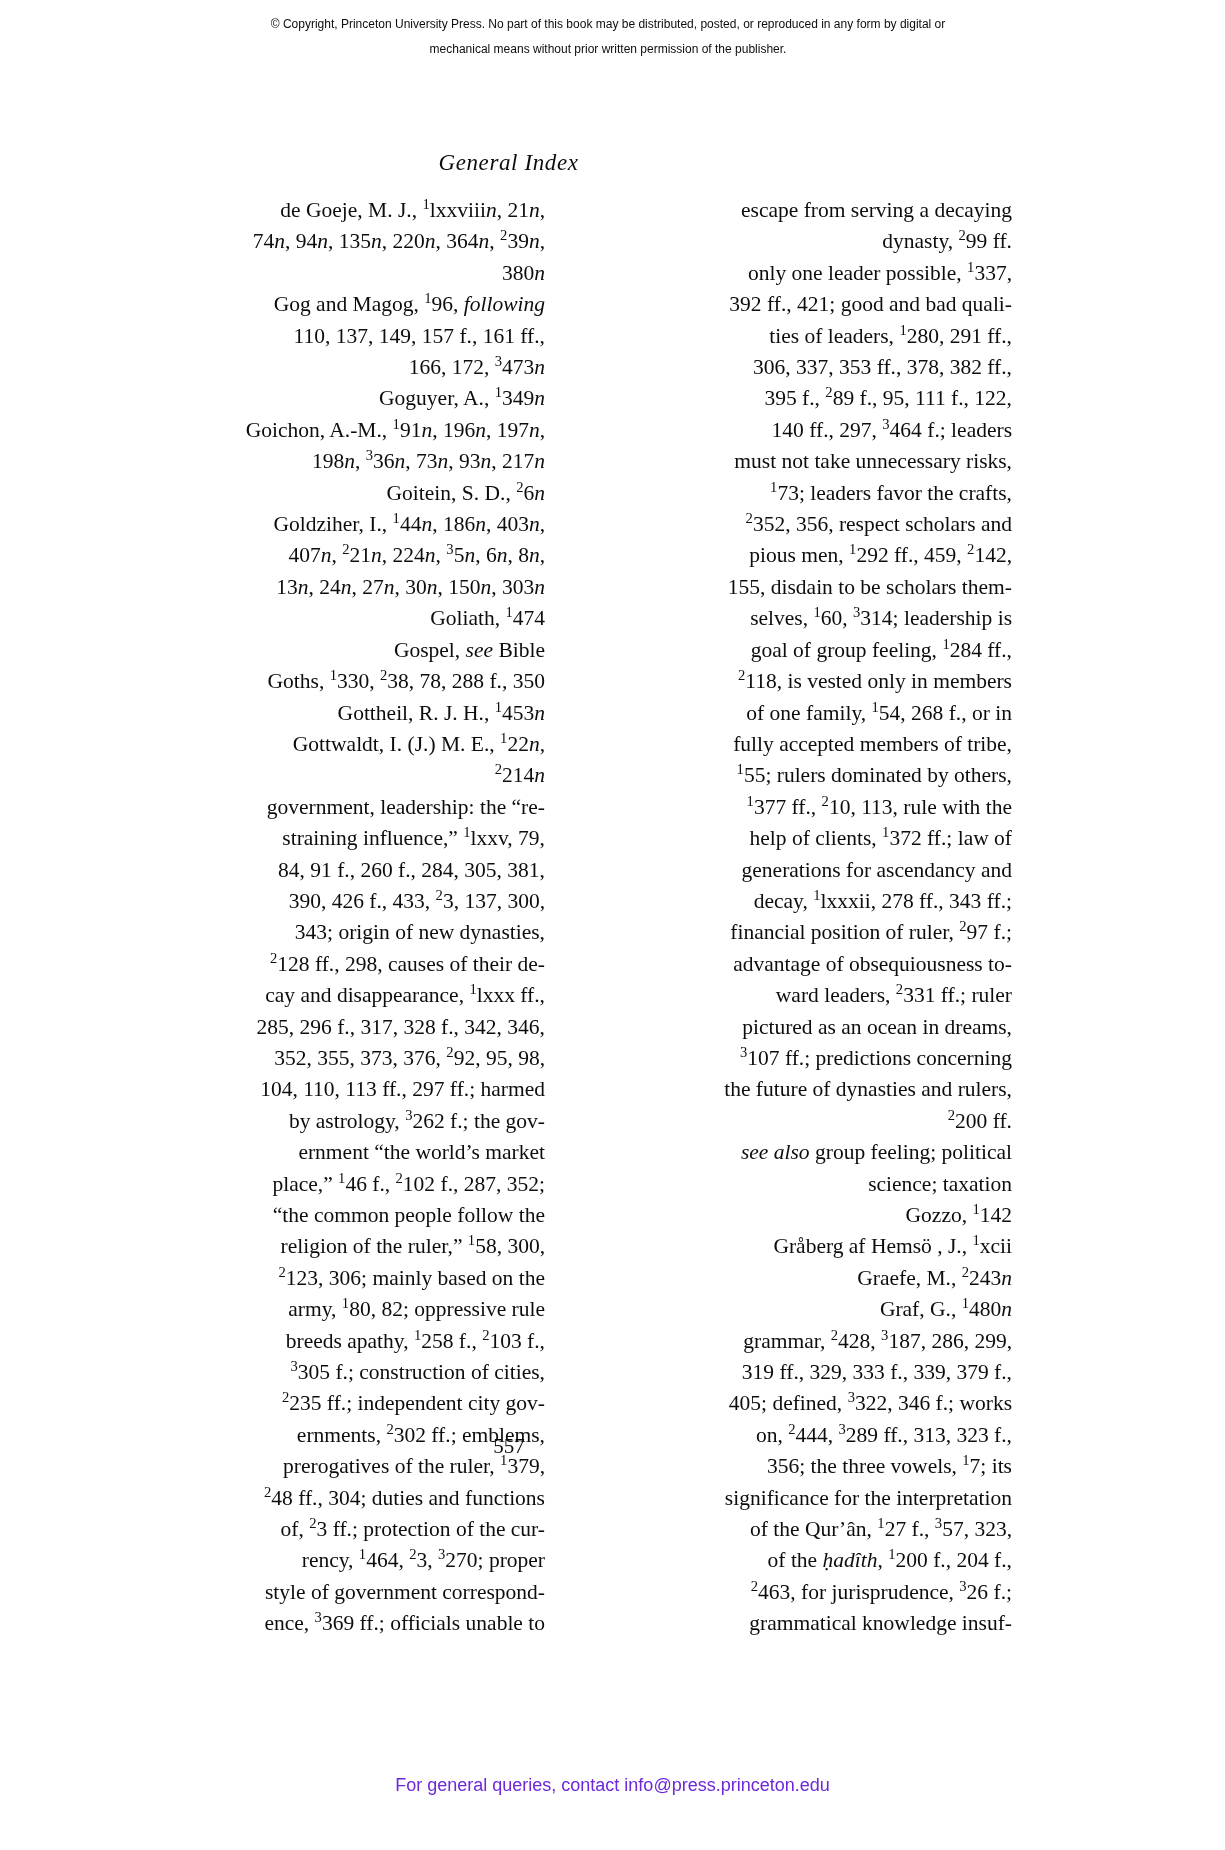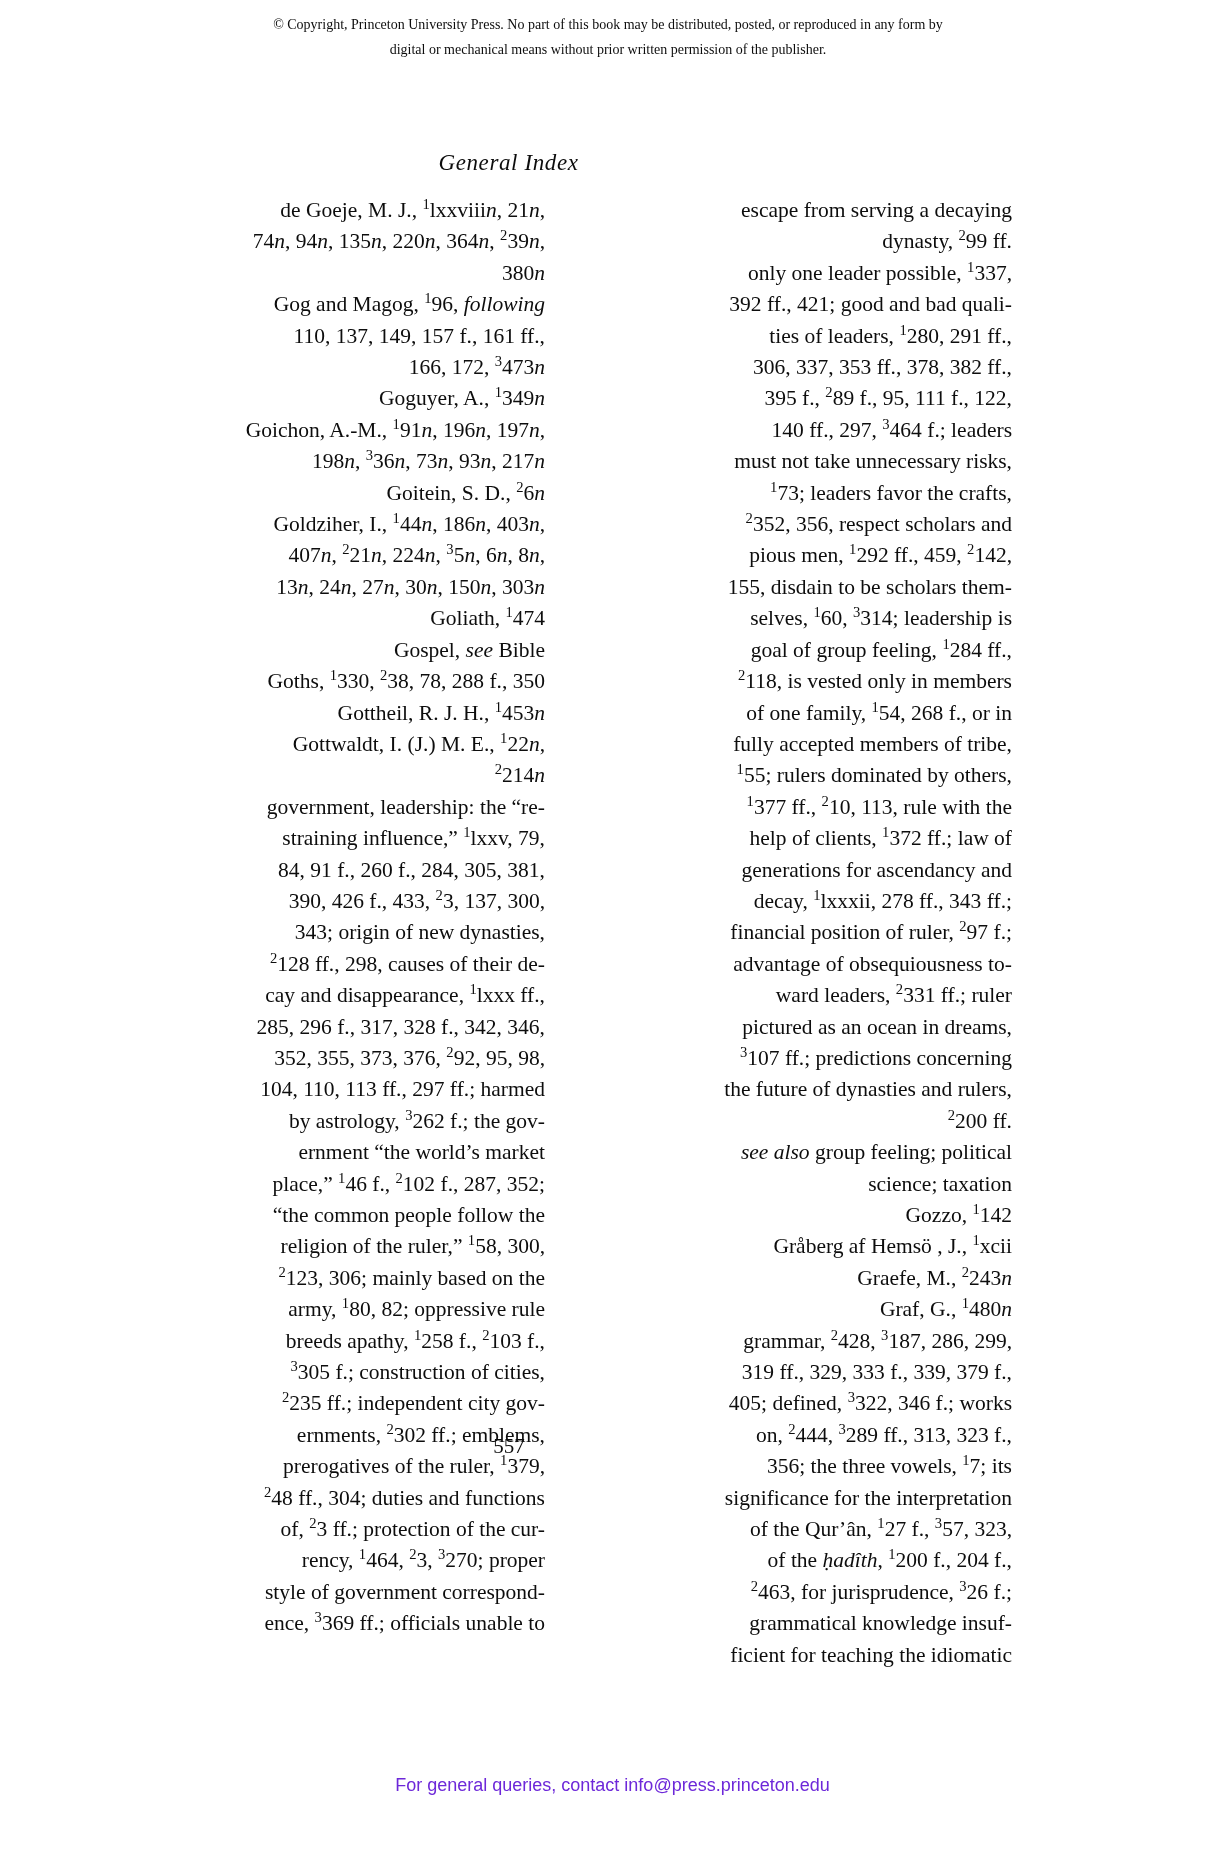--- a/index.html
+++ b/index.html
@@ -20,22 +20,22 @@
     width: 1225px;
     height: 1850px;
     box-sizing: border-box;
   }
   .copyright {
     position: absolute;
     top: 12px;
     left: 258px;
     width: 700px;
     text-align: center;
-    font-family: Liberation Serif, serif;
-    font-size: 14px;
+    font-family: Liberation Sans, sans-serif;
+    font-size: 12px;
     line-height: 25px;
     color: #0d0d0d;
   }
   .running-head {
     position: absolute;
     top: 150px;
     left: 0;
     width: 1017px;
     text-align: center;
     font-family: "Liberation Serif", serif;
@@ -196,21 +196,20 @@
         <div class="entry">grammar, <sup>2</sup>428, <sup>3</sup>187, 286, 299,</div>
         <div class="entry cont">319 ff., 329, 333 f., 339, 379 f.,</div>
         <div class="entry cont">405; defined, <sup>3</sup>322, 346 f.; works</div>
         <div class="entry cont">on, <sup>2</sup>444, <sup>3</sup>289 ff., 313, 323 f.,</div>
         <div class="entry cont">356; the three vowels, <sup>1</sup>7; its</div>
         <div class="entry cont">significance for the interpretation</div>
         <div class="entry cont">of the Qur’ân, <sup>1</sup>27 f., <sup>3</sup>57, 323,</div>
         <div class="entry cont">of the <span class="it">ḥadîth</span>, <sup>1</sup>200 f., 204 f.,</div>
         <div class="entry cont"><sup>2</sup>463, for jurisprudence, <sup>3</sup>26 f.;</div>
         <div class="entry cont">grammatical knowledge insuf-</div>
-        <div class="entry cont">ficient for teaching the idiomatic</div>
       </div>
   </div>
 
   <div class="page-number">557</div>
 
   <div class="footer">For general queries, contact info@press.princeton.edu</div>
 
 </div>
 
 </body></html>

